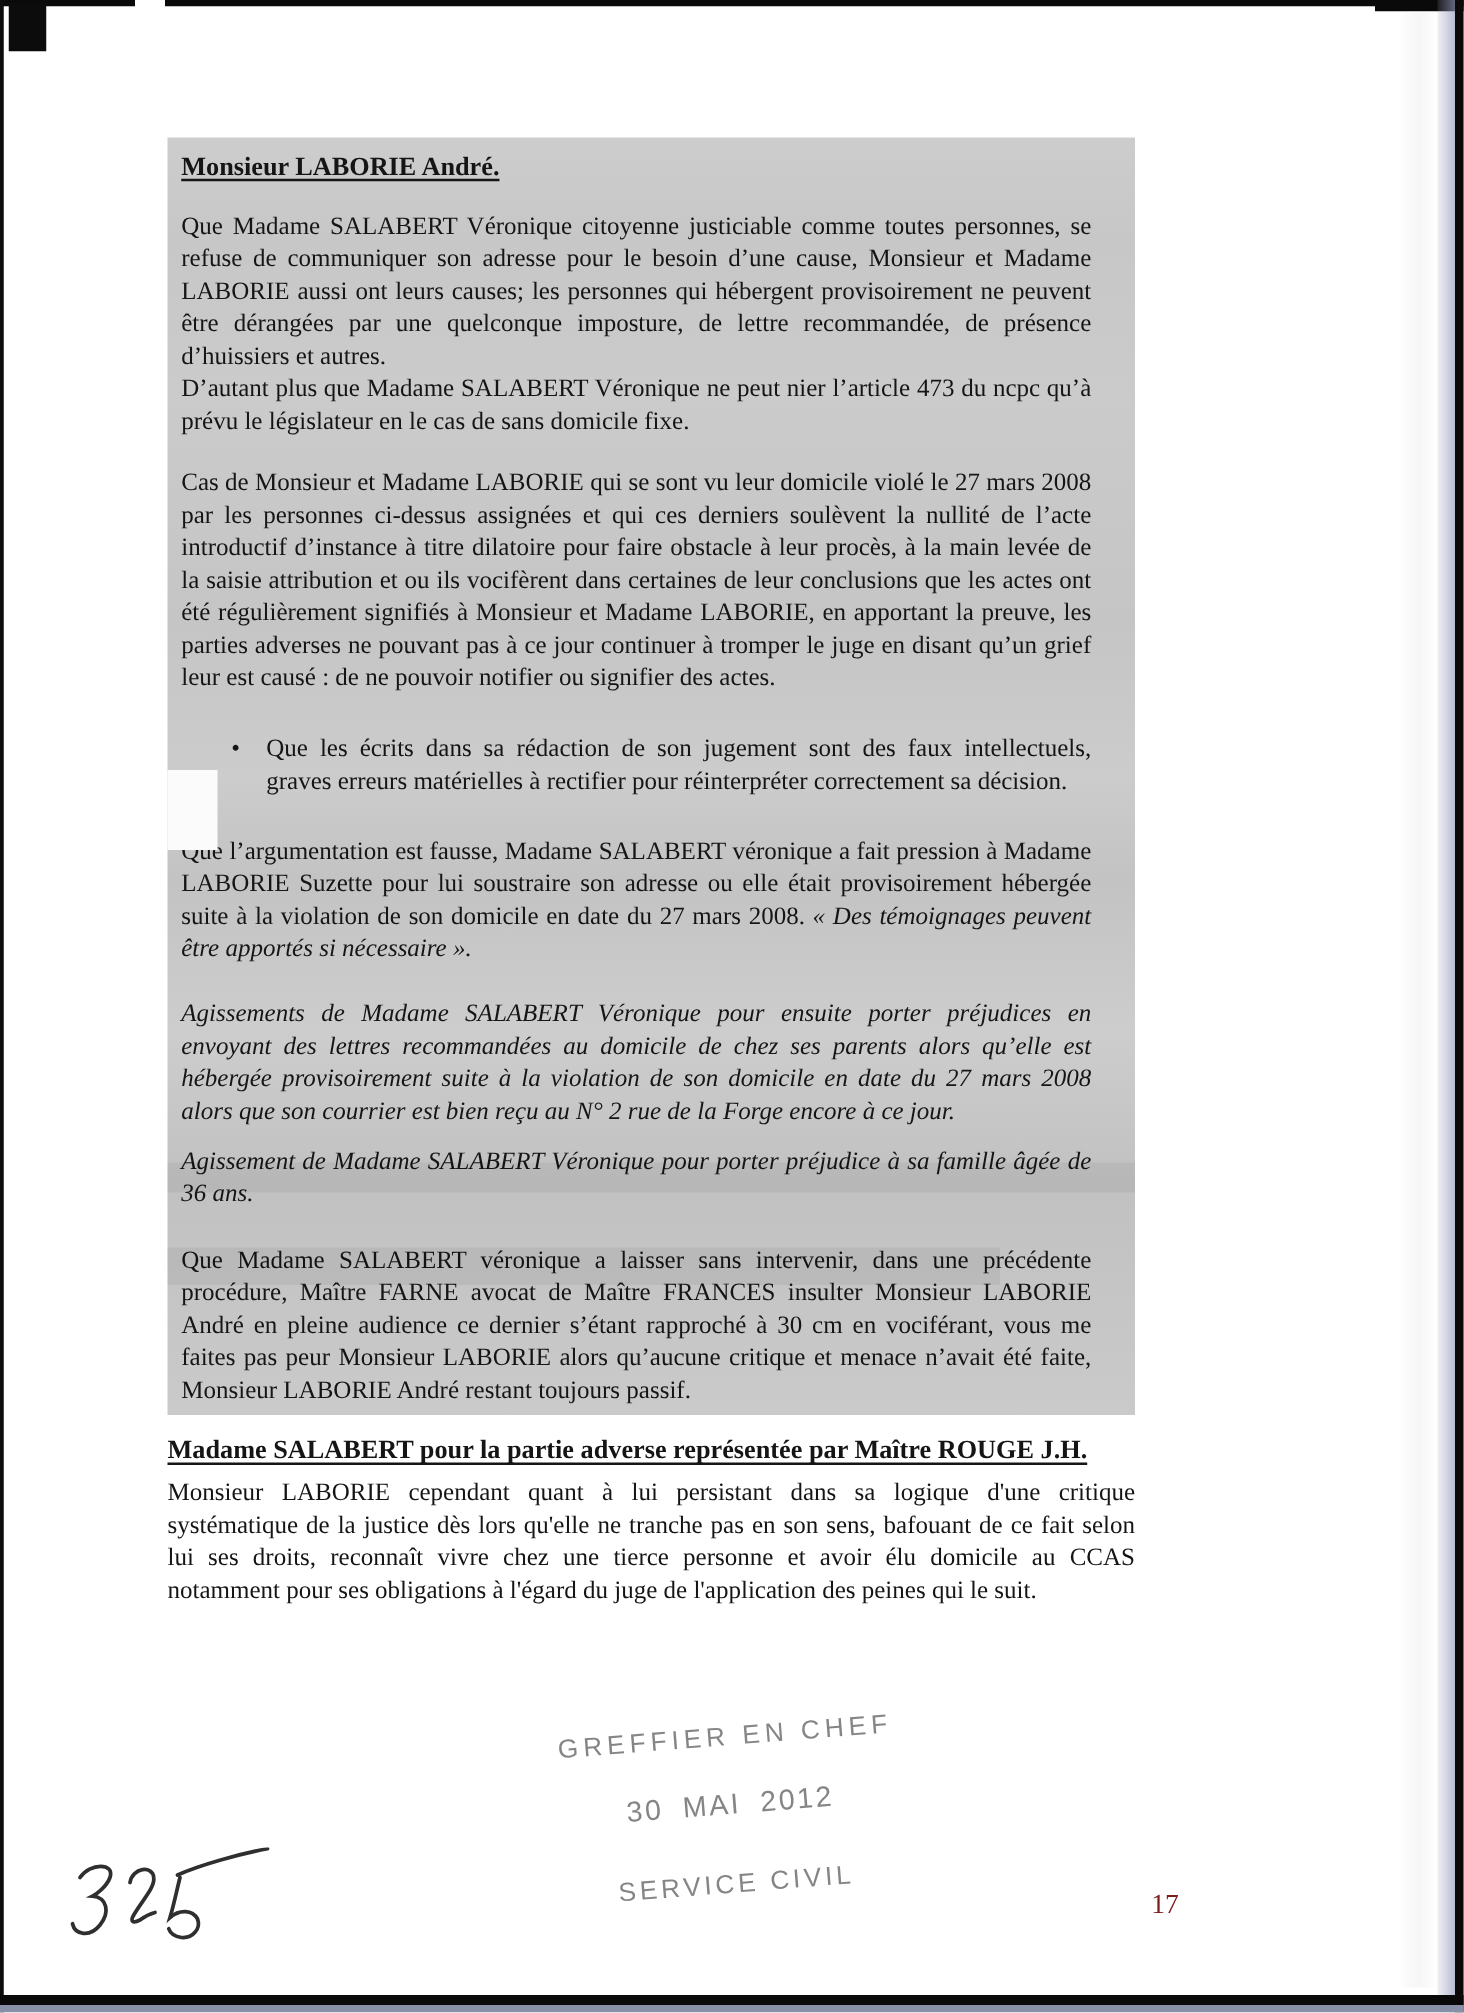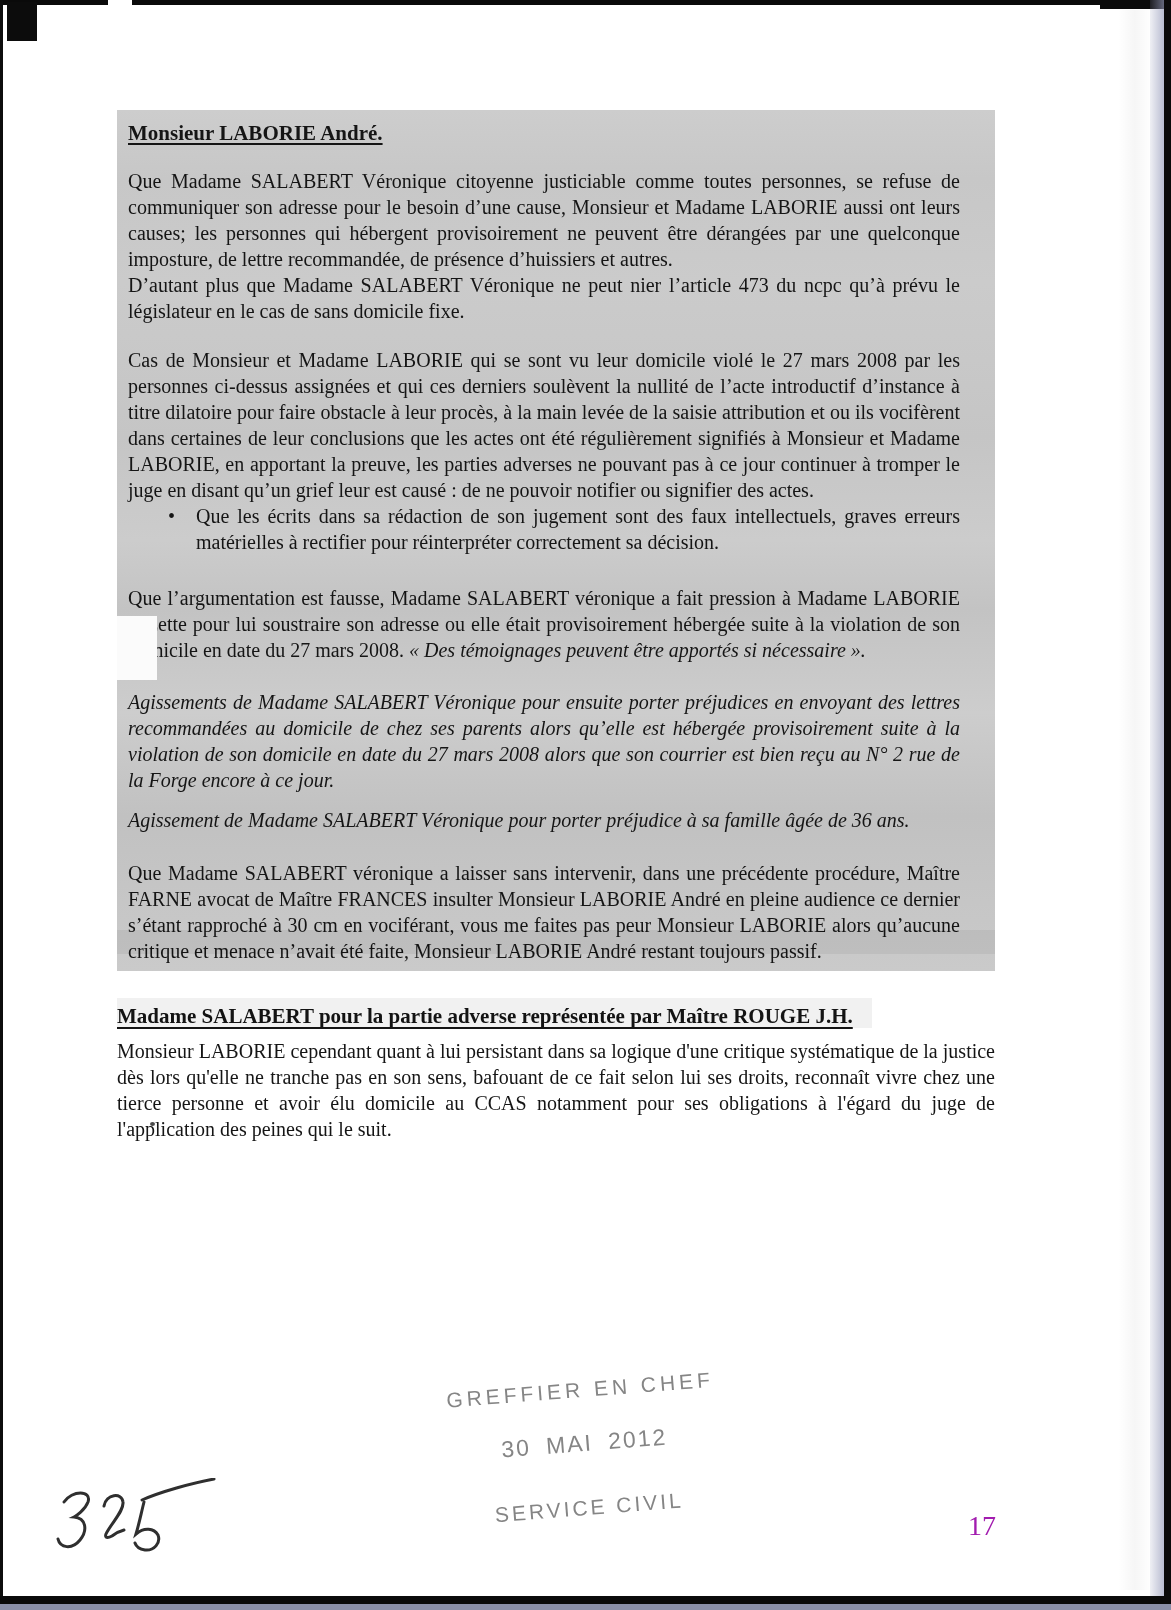--- a/index.html
+++ b/index.html
@@ -16,73 +16,73 @@
   .frame-right-inner { position:absolute; left:1150px; top:0; width:14px; height:1610px;
      background:linear-gradient(90deg, rgba(148,153,185,0.15), rgba(148,153,185,0.65)); }
   .frame-right { position:absolute; left:1164px; top:0; width:7px; height:1610px; background:#0a0a0a; }
   .frame-bottom { position:absolute; left:0; top:1596px; width:1171px; height:8px; background:#0a0a0a; }
   .frame-bottom-shadow { position:absolute; left:0; top:1604px; width:1171px; height:6px; background:#8a8fa8; }
   .corner-square { position:absolute; left:7px; top:2px; width:30px; height:39px; background:#0c0c0c; }
   .scan-streak { position:absolute; left:1118px; top:10px; width:34px; height:1580px;
      background:linear-gradient(90deg, rgba(0,0,0,0.00), rgba(0,0,0,0.035), rgba(0,0,0,0.00)); }
 
   
-  .doc { position:absolute; left:117px; top:110px; width:878px; }
+  .doc { position:absolute; left:134px; top:110px; width:774px; }
   .graywrap {
     position:relative;
     padding:10px 35px 7px 11px;
     background:linear-gradient(180deg,
       #cdcdcd 0%, #c7c7c7 8%, #cbcbcb 20%, #c5c5c5 38%, #cccccc 50%,
       #c3c3c3 58%, #cdcdcd 70%, #c1c1c1 82%, #cacaca 100%);
   }
   .noise-1 { position:absolute; left:0; top:820px; width:100%; height:24px; background:rgba(0,0,0,0.05); }
   .noise-2 { position:absolute; left:0; top:888px; width:86%; height:30px; background:rgba(0,0,0,0.055); }
   .notch { position:absolute; left:0; top:506px; width:40px; height:64px; background:#fbfbfb; }
 
   .doc-title {
     font-size:21px; font-weight:bold; line-height:26px;
     text-decoration:underline; text-decoration-thickness:2px; text-underline-offset:3px;
     margin-bottom:22px;
   }
   .p { font-size:20px; line-height:26px; text-align:justify; }
   .p-bi { font-weight:normal; font-style:italic; }
   .m-p1 { }
   .m-p2 { margin-bottom:23px; }
-  .m-p3 { }
+  .m-p3 { margin-bottom:31px; }
   .m-bullet { margin-bottom:30px; }
   .m-p4 { margin-bottom:26px; }
   .m-p5 { margin-bottom:14px; }
   .m-p6 { margin-bottom:27px; }
 
   .bullet-row { display:flex; margin-left:40px; position:relative; }
   .bullet-marker { width:28px; font-size:20px; line-height:26px; flex:0 0 28px; }
   .bullet-text { flex:1; font-size:20px; line-height:26px; text-align:justify; }
 
   .heading2 {
-    margin-top:32px; font-size:21px; font-weight:bold; line-height:26px;
+    margin-top:14px; font-size:21px; font-weight:bold; line-height:26px;
     text-decoration:underline; text-decoration-thickness:2px; text-underline-offset:4px;
   }
   .heading-dot { position:absolute; left:150px; top:1122px; width:5px; height:4px; background:#4a4a4a; border-radius:50%; }
   .m-p8 { margin-top:9px; }
 
   
   .stamp {
     position:absolute; left:435px; top:1378px; width:300px; height:150px;
     transform:rotate(-4.5deg); color:#757575; opacity:0.88;
     font-family:"Liberation Sans", sans-serif;
   }
   .stamp-line { position:absolute; left:0; width:100%; text-align:center; white-space:nowrap; }
   .stamp-line1 { top:0; font-size:21px; letter-spacing:4px; }
   .stamp-line2 { top:52px; font-size:23px; letter-spacing:2px; word-spacing:7px; }
   .stamp-line3 { top:118px; font-size:21px; letter-spacing:3px; }
 
   
   .handwriting { position:absolute; left:42px; top:1478px; width:190px; height:85px; }
   .sr-only { position:absolute; width:1px; height:1px; overflow:hidden; clip:rect(0 0 0 0); white-space:nowrap; }
-  .page-number { position:absolute; left:968px; top:1510px; font-size:28px; color:#a21caf; }
+  .page-number { position:absolute; left:921px; top:1510px; font-size:22px; color:#7f1d1d; }
 </style>
 </head>
 <body>
 
 <div class="frame-top-a"></div>
 <div class="frame-top-b"></div>
 <div class="frame-top-right"></div>
 <div class="frame-left"></div>
 <div class="frame-right-inner"></div>
 <div class="frame-right"></div>

